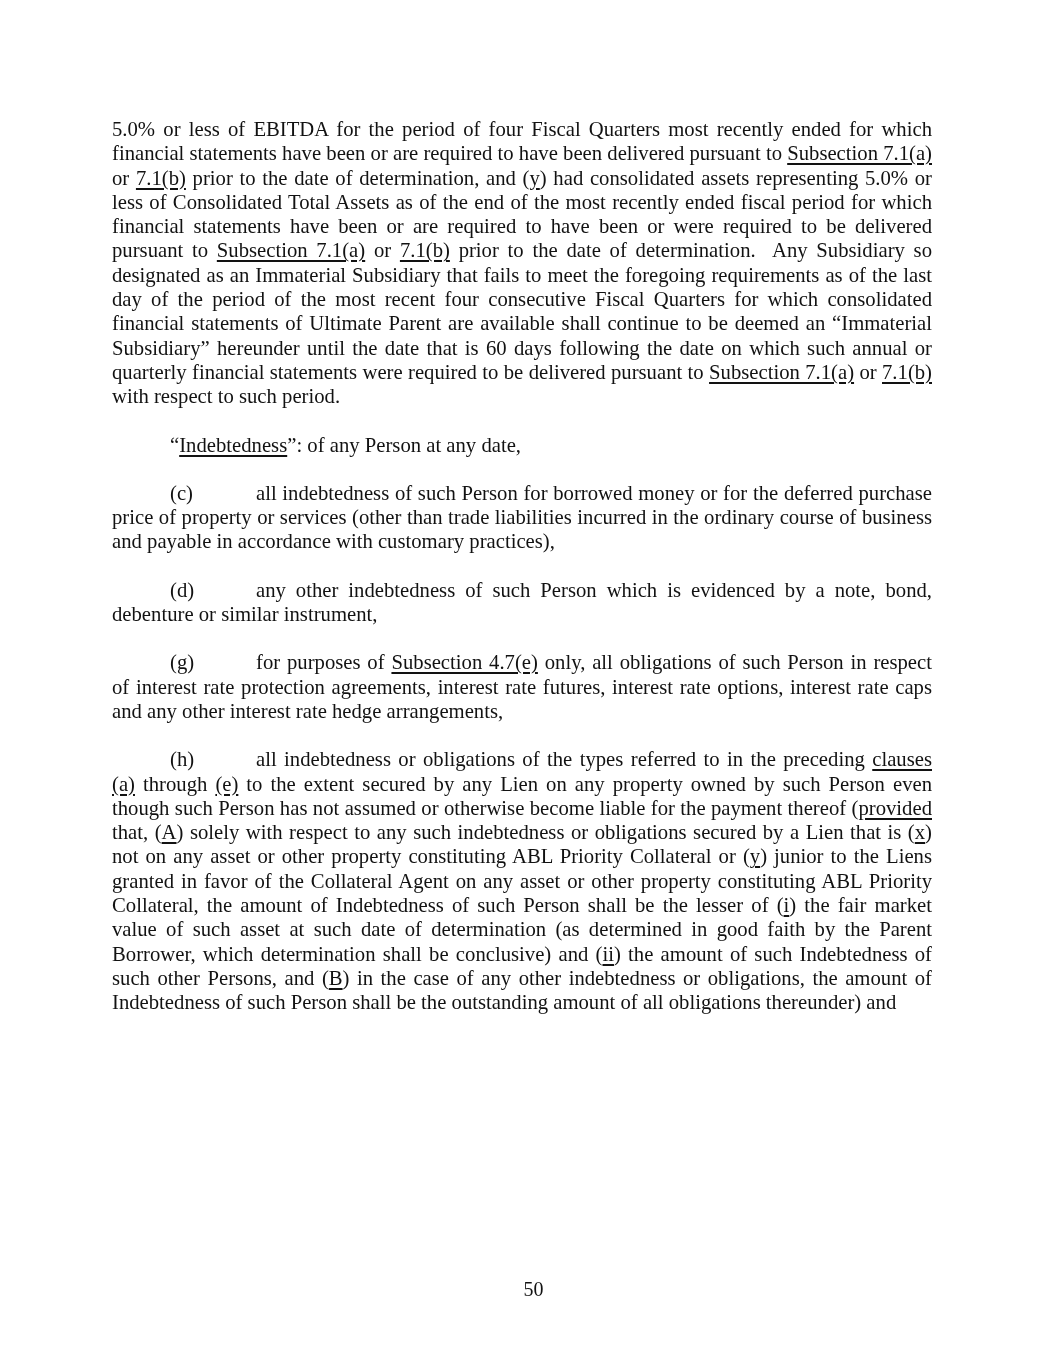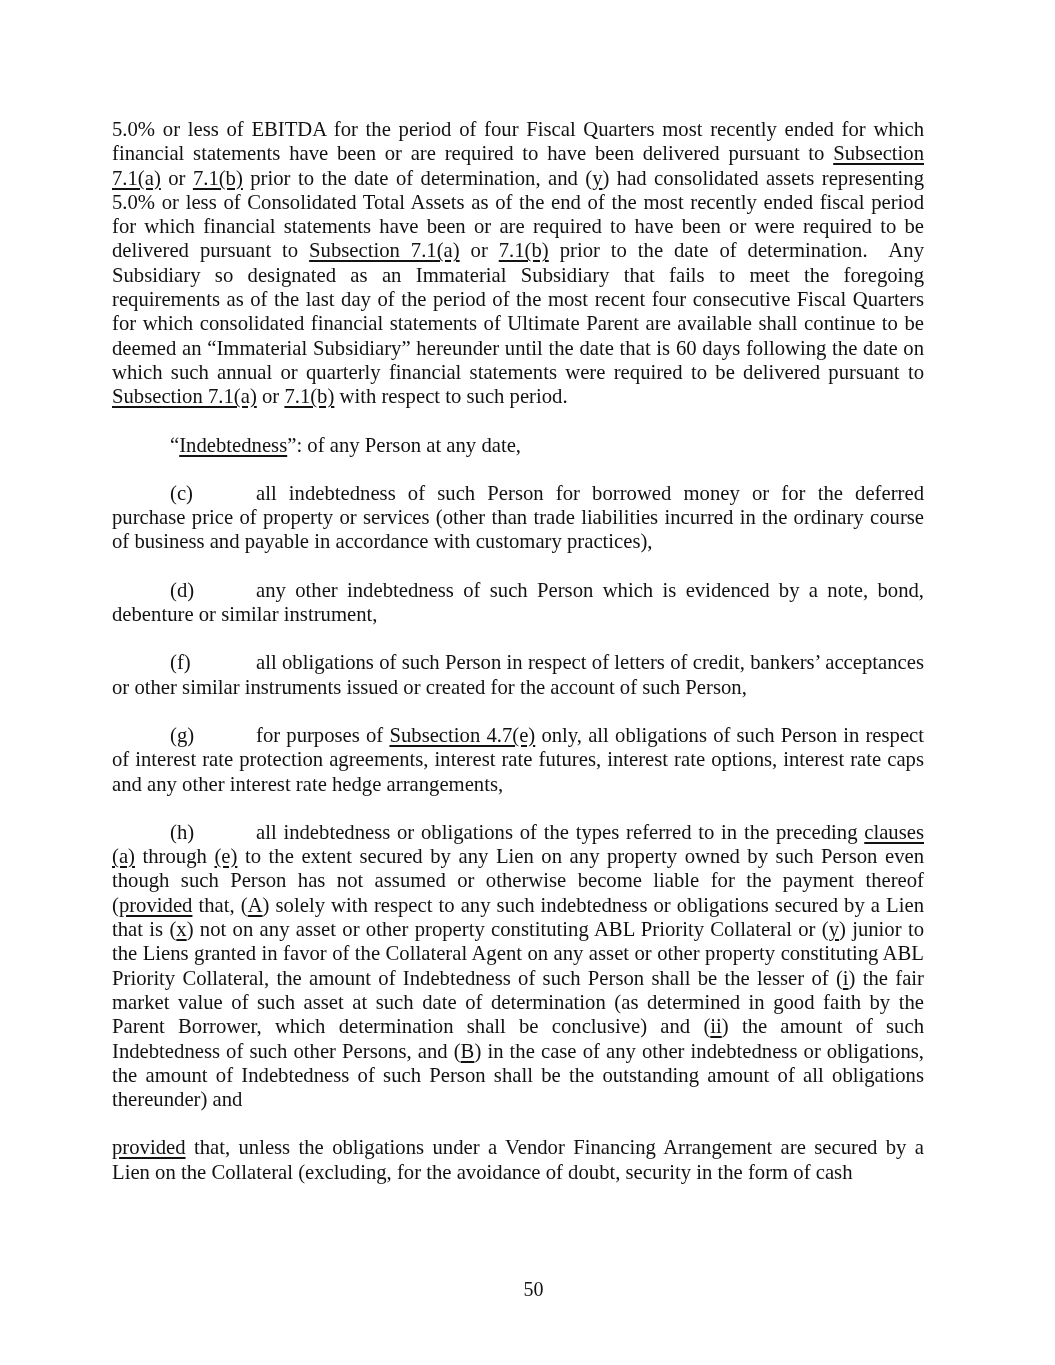--- a/index.html
+++ b/index.html
@@ -19,21 +19,21 @@
   .content {
     position: absolute;
     left: 112px;
     top: 117px;
     width: 820px;
     font-size: 20.7px;
     line-height: 24.3px;
     text-align: justify;
   }
   p.para {
-    margin: 0 8px 24px 0;
+    margin: 0 0 24px 0;
   }
   p.para.indent {
     text-indent: 58px;
   }
   .plabel {
     display: inline-block;
     width: 86px;
     text-indent: 0;
   }
   .u {
@@ -51,19 +51,17 @@
 </style>
 </head>
 <body>
 
 <div class="page">
   <div class="content" id="document-body">
       <p class="para"><span>5.0% or less of EBITDA for the period of four Fiscal Quarters most recently ended for which financial statements have been or are required to have been delivered pursuant to </span><span class="u">Subsection 7.1(a)</span><span> or </span><span class="u">7.1(b)</span><span> prior to the date of determination, and (</span><span class="u">y</span><span>) had consolidated assets representing 5.0% or less of Consolidated Total Assets as of the end of the most recently ended fiscal period for which financial statements have been or are required to have been or were required to be delivered pursuant to </span><span class="u">Subsection 7.1(a)</span><span> or </span><span class="u">7.1(b)</span><span> prior to the date of determination.&nbsp; Any Subsidiary so designated as an Immaterial Subsidiary that fails to meet the foregoing requirements as of the last day of the period of the most recent four consecutive Fiscal Quarters for which consolidated financial statements of Ultimate Parent are available shall continue to be deemed an “Immaterial Subsidiary” hereunder until the date that is 60 days following the date on which such annual or quarterly financial statements were required to be delivered pursuant to </span><span class="u">Subsection 7.1(a)</span><span> or </span><span class="u">7.1(b)</span><span> with respect to such period.</span></p>
       <p class="para indent"><span>“</span><span class="u">Indebtedness</span><span>”: of any Person at any date,</span></p>
       <p class="para indent"><span class="plabel">(c)</span><span>all indebtedness of such Person for borrowed money or for the deferred purchase price of property or services (other than trade liabilities incurred in the ordinary course of business and payable in accordance with customary practices),</span></p>
       <p class="para indent"><span class="plabel">(d)</span><span>any other indebtedness of such Person which is evidenced by a note, bond, debenture or similar instrument,</span></p>
-      <p class="para indent"><span class="plabel">(f)</span><span>all obligations of such Person in respect of letters of credit, bankers’ acceptances or other similar instruments issued or created for the account of such Person,</span></p>
       <p class="para indent"><span class="plabel">(g)</span><span>for purposes of </span><span class="u">Subsection 4.7(e)</span><span> only, all obligations of such Person in respect of interest rate protection agreements, interest rate futures, interest rate options, interest rate caps and any other interest rate hedge arrangements,</span></p>
       <p class="para indent"><span class="plabel">(h)</span><span>all indebtedness or obligations of the types referred to in the preceding </span><span class="u">clauses (a)</span><span> through </span><span class="u">(e)</span><span> to the extent secured by any Lien on any property owned by such Person even though such Person has not assumed or otherwise become liable for the payment thereof (</span><span class="u">provided</span><span> that, (</span><span class="u">A</span><span>) solely with respect to any such indebtedness or obligations secured by a Lien that is (</span><span class="u">x</span><span>) not on any asset or other property constituting ABL Priority Collateral or (</span><span class="u">y</span><span>) junior to the Liens granted in favor of the Collateral Agent on any asset or other property constituting ABL Priority Collateral, the amount of Indebtedness of such Person shall be the lesser of (</span><span class="u">i</span><span>) the fair market value of such asset at such date of determination (as determined in good faith by the Parent Borrower, which determination shall be conclusive) and (</span><span class="u">ii</span><span>) the amount of such Indebtedness of such other Persons, and (</span><span class="u">B</span><span>) in the case of any other indebtedness or obligations, the amount of Indebtedness of such Person shall be the outstanding amount of all obligations thereunder) and</span></p>
-      <p class="para"><span class="u">provided</span><span> that, unless the obligations under a Vendor Financing Arrangement are secured by a Lien on the Collateral (excluding, for the avoidance of doubt, security in the form of cash</span></p>
     </div>
   <div class="page-number">50</div>
 </div>
 
 </body></html>

